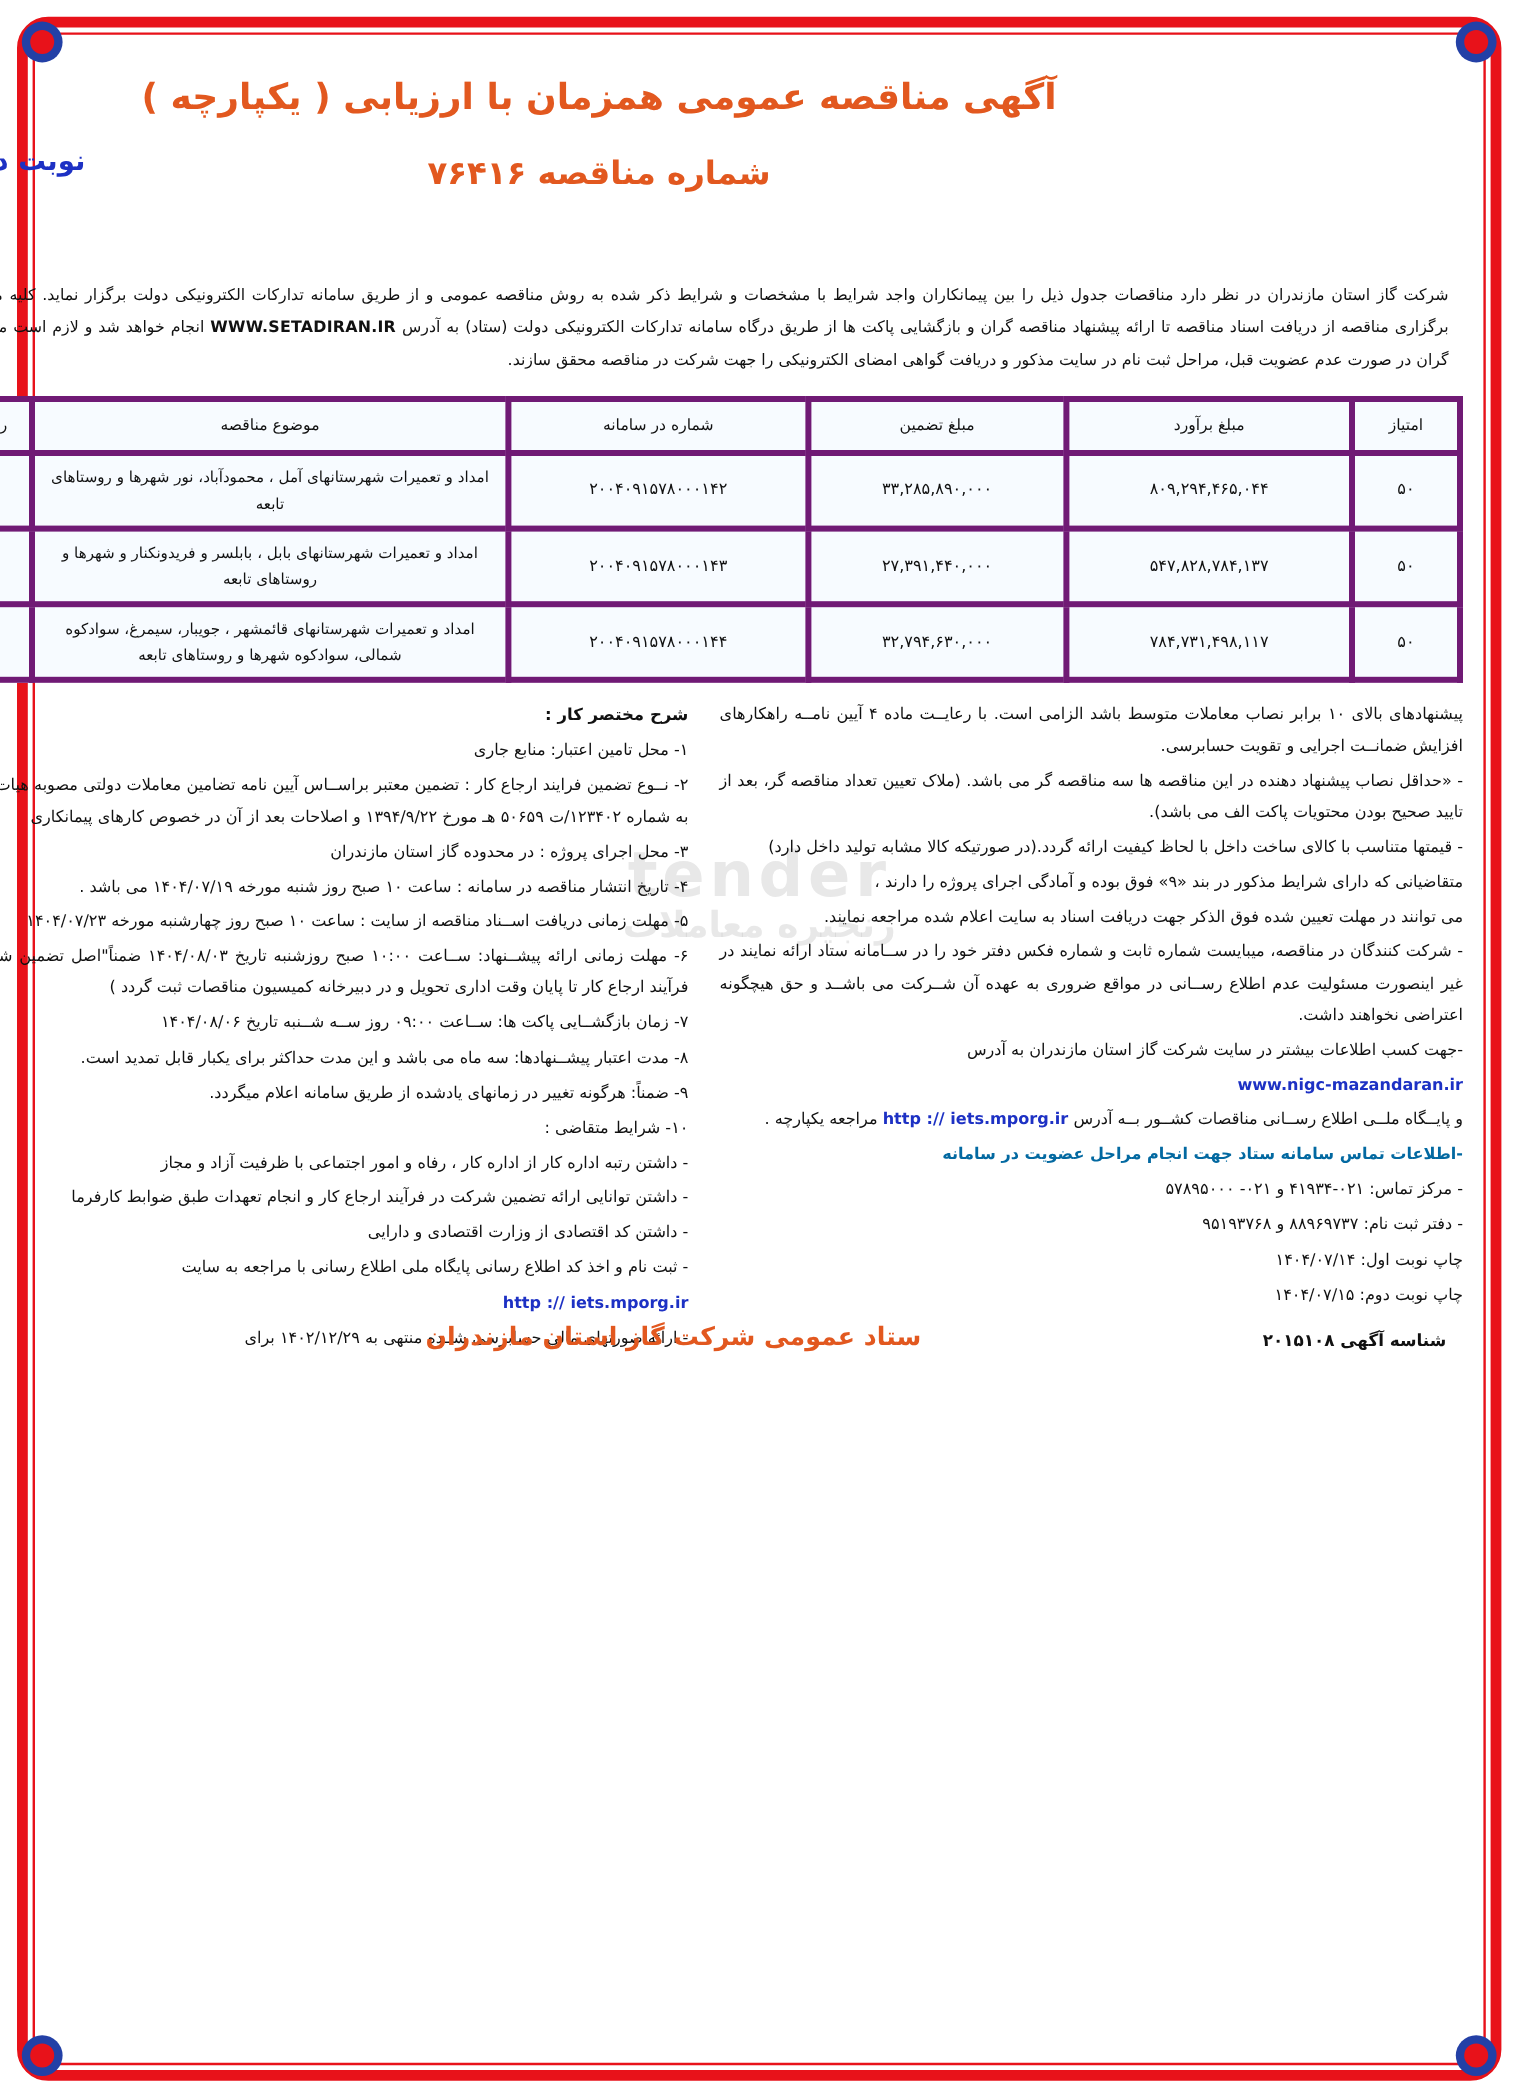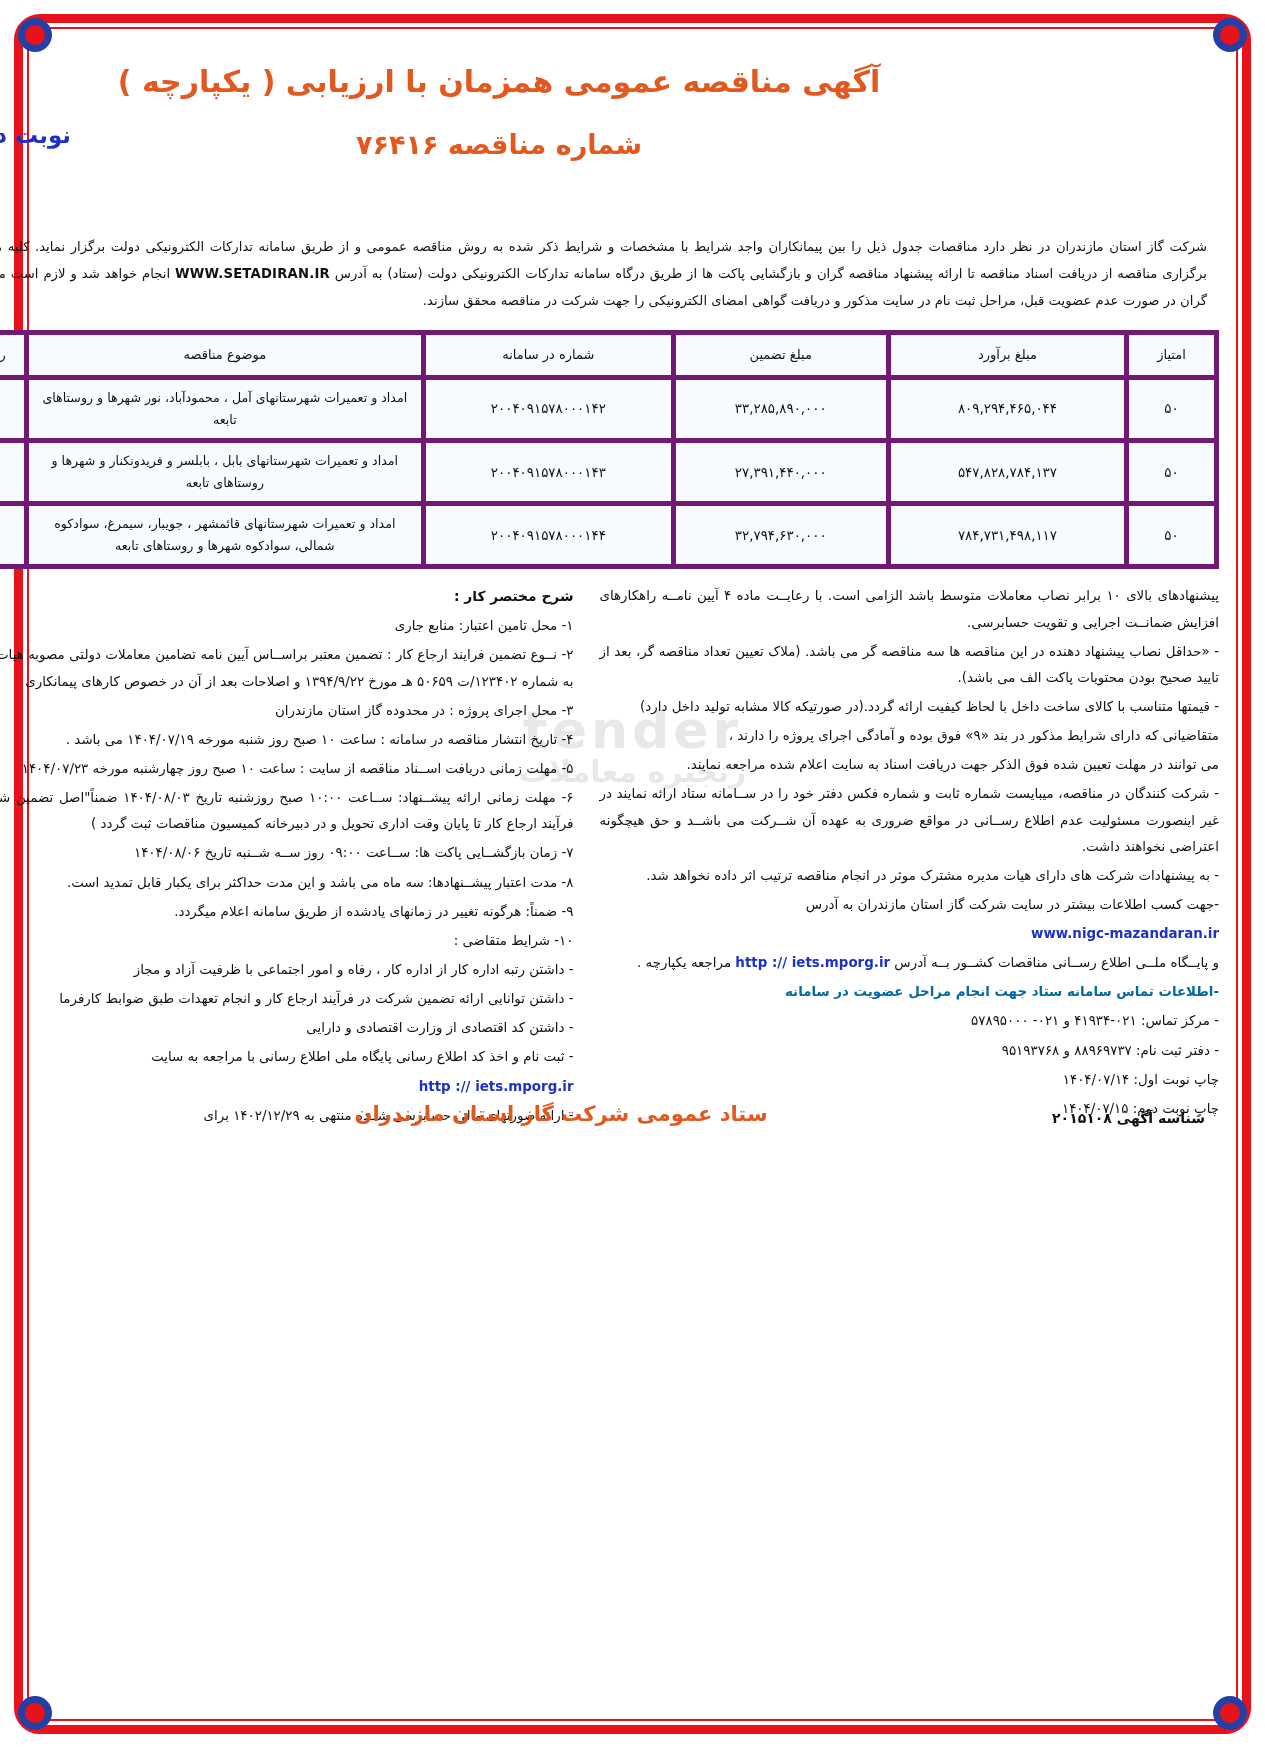--- a/index.html
+++ b/index.html
@@ -305,21 +305,20 @@
 
     <div class="cols">
 
       <div class="col-left">
         <div class="bullet">پیشنهادهای بالای ۱۰ برابر نصاب معاملات متوسط باشد الزامی است. با رعایــت ماده ۴ آیین نامــه راهکارهای افزایش ضمانــت اجرایی و تقویت حسابرسی.</div>
         <div class="bullet">- «حداقل نصاب پیشنهاد دهنده در این مناقصه ها سه مناقصه گر می باشد. (ملاک تعیین تعداد مناقصه گر، بعد از تایید صحیح بودن محتویات پاکت الف می باشد).</div>
         <div class="bullet">- قیمتها متناسب با کالای ساخت داخل با لحاظ کیفیت ارائه گردد.(در صورتیکه کالا مشابه تولید داخل دارد)</div>
         <div class="bullet">متقاضیانی که دارای شرایط مذکور در بند «۹» فوق بوده و آمادگی اجرای پروژه را دارند ،</div>
         <div class="bullet">می توانند در مهلت تعیین شده فوق الذکر جهت دریافت اسناد به سایت اعلام شده مراجعه نمایند.</div>
         <div class="bullet">- شرکت کنندگان در مناقصه، میبایست شماره ثابت و شماره فکس دفتر خود را در ســامانه ستاد ارائه نمایند در غیر اینصورت مسئولیت عدم اطلاع رســانی در مواقع ضروری به عهده آن شــرکت می باشــد و حق هیچگونه اعتراضی نخواهند داشت.</div>
-        <div class="bullet">- به پیشنهادات شرکت های دارای هیات مدیره مشترک موثر در انجام مناقصه ترتیب اثر داده نخواهد شد.</div>
         <div class="bullet">-جهت کسب اطلاعات بیشتر در سایت شرکت گاز استان مازندران به آدرس</div>
         <div class="bullet">
           <span class="link blue">www.nigc-mazandaran.ir</span>
         </div>
         <div class="bullet">
           <span>و پایــگاه ملــی اطلاع رســانی مناقصات کشــور بــه آدرس</span>
           <span class="link blue">http :// iets.mporg.ir</span>
           <span>مراجعه یکپارچه .</span>
         </div>
         <div class="bullet contact-blue">-اطلاعات تماس سامانه ستاد جهت انجام مراحل عضویت در سامانه</div>

